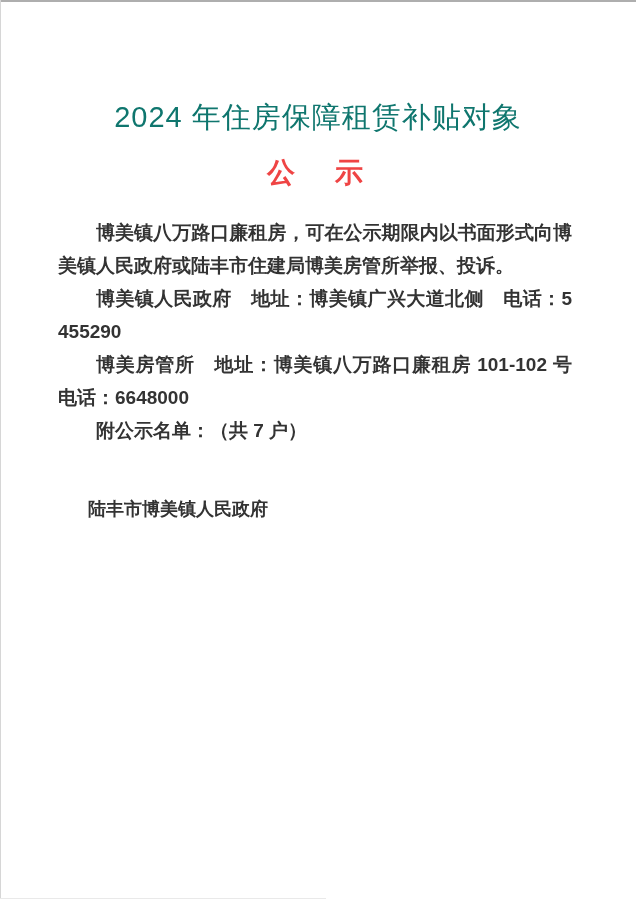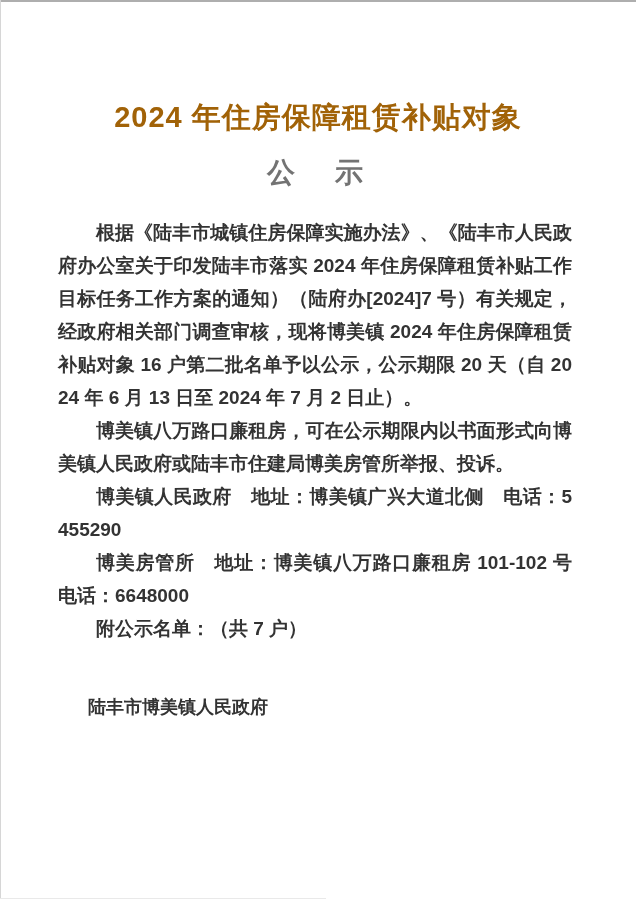--- a/index.html
+++ b/index.html
@@ -36,30 +36,30 @@
     bottom: 0; left: 0; right: 310px;
     height: 1px;
     background: #e9e9e9;
   }
   .title {
     margin: 96px 10px 0 10px;
     text-align: center;
     font-size: 29px;
     line-height: 42px;
     letter-spacing: 1px;
-    color: #a16207;
-    font-weight: 700;
+    color: #0f766e;
+    font-weight: 400;
   }
   .subtitle {
     margin: 15px 10px 0 10px;
     text-align: center;
     font-size: 28px;
     line-height: 40px;
     letter-spacing: 6px;
-    color: #737373;
+    color: #ef4444;
     font-weight: 700;
   }
   .body-text {
     margin: 23px 64px 0 58px;
     font-size: 19px;
     line-height: 33px;
     text-align: justify;
   }
   .para {
     margin: 0;
@@ -91,21 +91,20 @@
 <div class="page">
   <div class="edge-top"></div>
   <div class="edge-left"></div>
   <div class="edge-bottom"></div>
 
   <h1 class="title">2024 年住房保障租赁补贴对象</h1>
 
   <h2 class="subtitle">公　示</h2>
 
   <div class="body-text">
-    <p class="para">根据《陆丰市城镇住房保障实施办法》、《陆丰市人民政府办公室关于印发陆丰市落实 2024 年住房保障租赁补贴工作目标任务工作方案的通知）（陆府办[2024]7 号）有关规定，经政府相关部门调查审核，现将博美镇 2024 年住房保障租赁补贴对象 16 户第二批名单予以公示，公示期限 20 天（自 2024 年 6 月 13 日至 2024 年 7 月 2 日止）。</p>
     <p class="para">博美镇八万路口廉租房，可在公示期限内以书面形式向博美镇人民政府或陆丰市住建局博美房管所举报、投诉。</p>
     <p class="para">博美镇人民政府　地址：博美镇广兴大道北侧　电话：5455290</p>
     <p class="para">博美房管所　地址：博美镇八万路口廉租房 101-102 号　电话：6648000</p>
     <p class="para">附公示名单：（共 7 户）</p>
 
     <div class="signatures">
       <div class="sig-left">陆丰市博美镇人民政府</div>
     </div>
   </div>
 </div>

